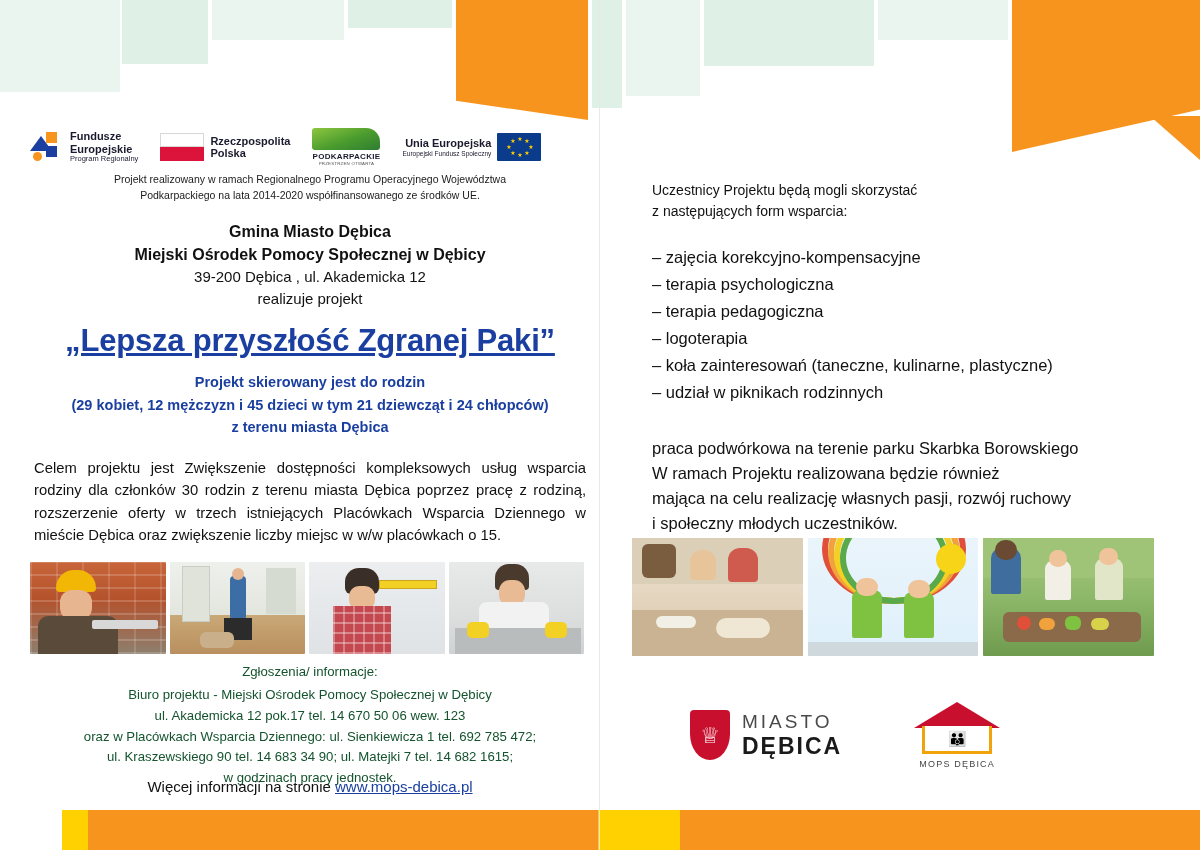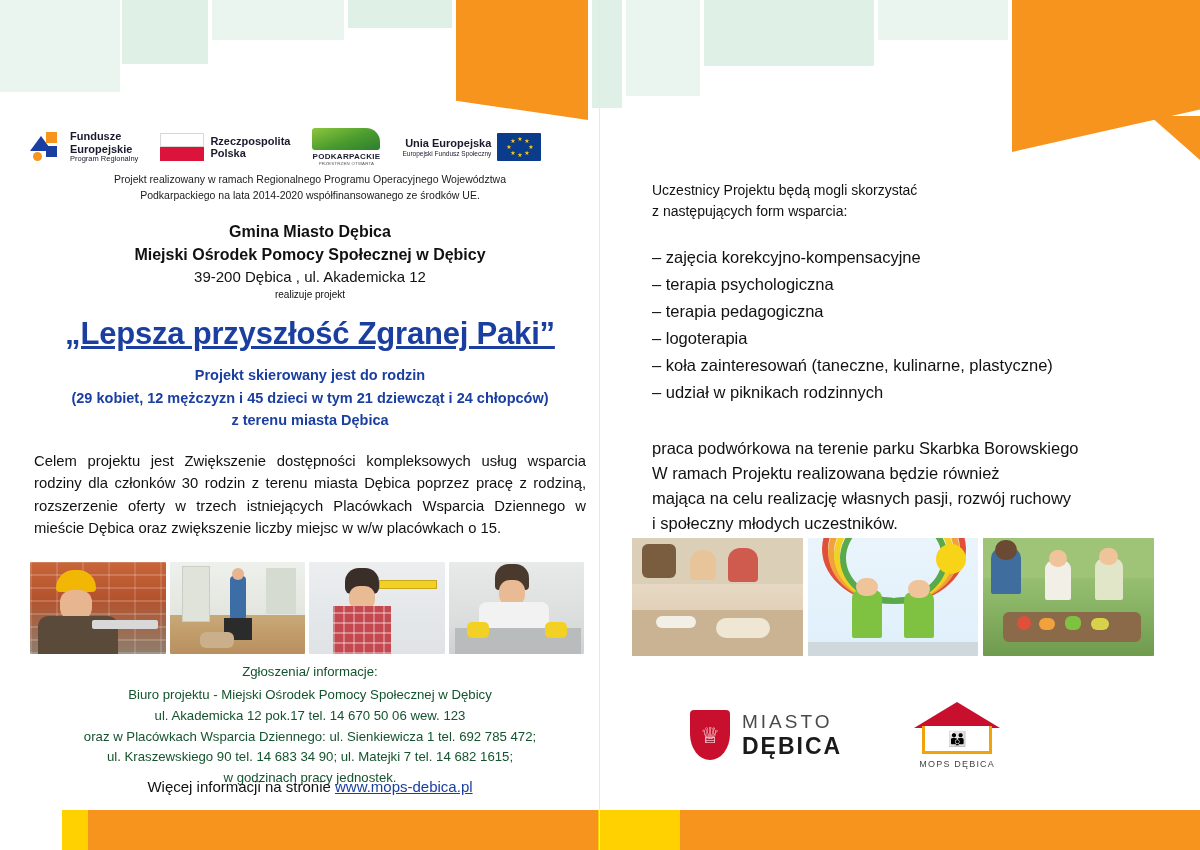--- a/index.html
+++ b/index.html
@@ -92,21 +92,21 @@
     margin-bottom: 16px;
   }
   .org {
     text-align: center;
     color: #111;
     line-height: 1.45;
   }
   .org .o1 { font-size: 16px; font-weight: bold; }
   .org .o2 { font-size: 16px; font-weight: bold; }
   .org .o3 { font-size: 15px; }
-  .org .o4 { font-size: 10px; }
+  .org .o4 { font-size: 15px; }
 
   .title {
     text-align: center;
     color: #1a3fa0;
     font-size: 31px;
     font-weight: bold;
     margin-top: 14px;
     margin-bottom: 12px;
     letter-spacing: -.2px;
     text-decoration: underline;

